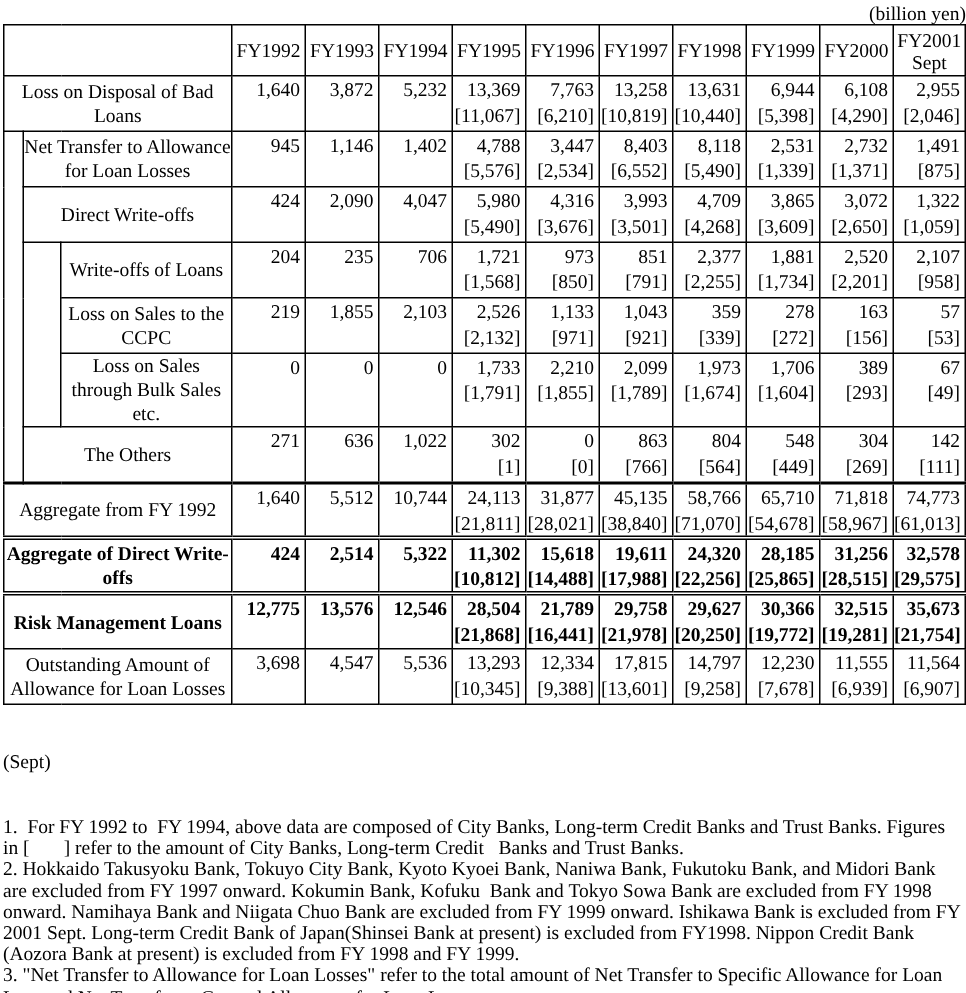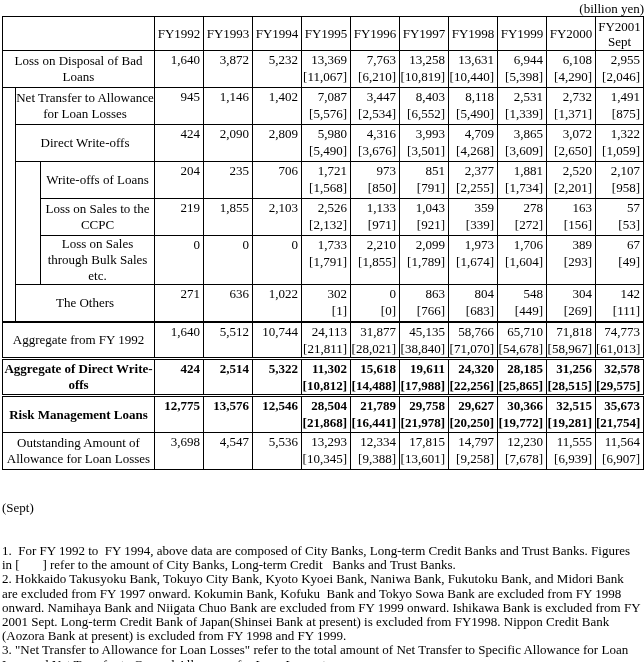--- a/index.html
+++ b/index.html
@@ -137,21 +137,21 @@
           </td>
           <td class="num">
             <div class="val">1,146</div>
             <div class="brk"></div>
           </td>
           <td class="num">
             <div class="val">1,402</div>
             <div class="brk"></div>
           </td>
           <td class="num">
-            <div class="val">7,087</div>
+            <div class="val">4,788</div>
             <div class="brk">[5,576]</div>
           </td>
           <td class="num">
             <div class="val">3,447</div>
             <div class="brk">[2,534]</div>
           </td>
           <td class="num">
             <div class="val">8,403</div>
             <div class="brk">[6,552]</div>
           </td>
@@ -176,21 +176,21 @@
           <td class="lbl" colspan="2">Direct Write-offs</td>
           <td class="num">
             <div class="val">424</div>
             <div class="brk"></div>
           </td>
           <td class="num">
             <div class="val">2,090</div>
             <div class="brk"></div>
           </td>
           <td class="num">
-            <div class="val">2,809</div>
+            <div class="val">4,047</div>
             <div class="brk"></div>
           </td>
           <td class="num">
             <div class="val">5,980</div>
             <div class="brk">[5,490]</div>
           </td>
           <td class="num">
             <div class="val">4,316</div>
             <div class="brk">[3,676]</div>
           </td>
@@ -366,21 +366,21 @@
           <td class="num">
             <div class="val">0</div>
             <div class="brk">[0]</div>
           </td>
           <td class="num">
             <div class="val">863</div>
             <div class="brk">[766]</div>
           </td>
           <td class="num">
             <div class="val">804</div>
-            <div class="brk">[683]</div>
+            <div class="brk">[564]</div>
           </td>
           <td class="num">
             <div class="val">548</div>
             <div class="brk">[449]</div>
           </td>
           <td class="num">
             <div class="val">304</div>
             <div class="brk">[269]</div>
           </td>
           <td class="num">

